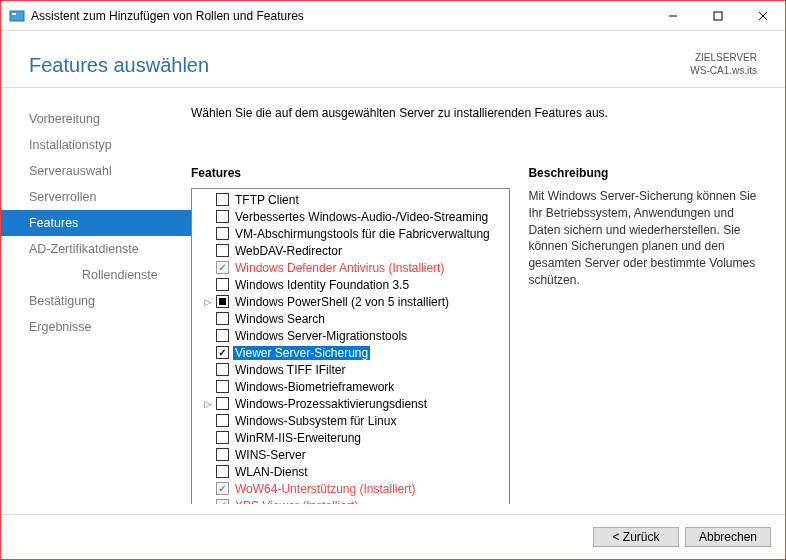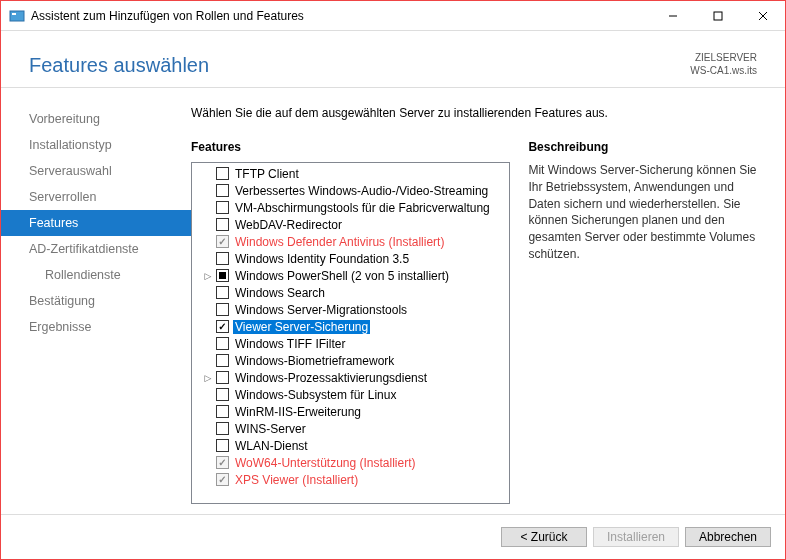--- a/index.html
+++ b/index.html
@@ -10,22 +10,22 @@
 .titlebar .title { flex: 1; font-size: 12px; }
 .winbtn { width: 45px; height: 29px; display: flex; align-items: center; justify-content: center; }
 .winbtn svg { width: 10px; height: 10px; }
 .header-area { padding: 20px 28px 10px 28px; display: flex; justify-content: space-between; align-items: flex-end; border-bottom: 1px solid #ddd; }
 .page-title { font-size: 20px; color: #2f6fb0; font-weight: 400; }
 .target-server { text-align: right; font-size: 10px; color: #555; line-height: 1.3; }
 .body-area { flex: 1; display: flex; overflow: hidden; }
 .sidebar { width: 190px; padding: 18px 0 0 0; }
 .sidebar-item { padding: 6px 0 6px 28px; font-size: 12.5px; color: #777; cursor: pointer; }
 .sidebar-item.active { background: #1979ca; color: #fff; }
-.sidebar-item.sub { padding-left: 44px; }
-.main { flex: 1; padding: 18px 20px 10px 0; display: flex; gap: 6px; overflow: hidden; flex-direction: column; }
+.sidebar-item.sub { padding-left: 44px; margin-left: 37px; }
+.main { flex: 1; padding: 18px 20px 10px 0; display: flex; gap: 32px; overflow: hidden; flex-direction: column; }
 .instruction { margin-bottom: 14px; font-size: 12px; }
 .cols { display: flex; gap: 18px; flex: 1; overflow: hidden; }
 .features-col { flex: 1.35; display: flex; flex-direction: column; overflow: hidden; }
 .desc-col { flex: 1; }
 .section-label { font-weight: 600; font-size: 12px; margin-bottom: 8px; }
 .listbox { flex: 1; border: 1px solid #828790; background: #fff; position: relative; display: flex; flex-direction: column; }
 .listbox-items { flex: 1; overflow-y: auto; overflow-x: hidden; padding: 2px 0; }
 .feature-row { display: flex; align-items: center; padding: 0 4px 0 10px; height: 17px; font-size: 12px; white-space: nowrap; }
 .expander { width: 12px; display: inline-flex; justify-content: center; color: #666; font-size: 9px; }
 .checkbox { width: 13px; height: 13px; border: 1px solid #333; margin: 0 4px 0 2px; display: inline-flex; align-items: center; justify-content: center; background: #fff; flex-shrink: 0; }
@@ -208,17 +208,16 @@
         <div class="desc-col">
           <div class="section-label">Beschreibung</div>
           <div class="desc-text">Mit Windows Server-Sicherung können Sie Ihr Betriebssystem, Anwendungen und Daten sichern und wiederherstellen. Sie können Sicherungen planen und den gesamten Server oder bestimmte Volumes schützen.</div>
         </div>
       </div>
     </div>
   </div>
 
   <div class="footer">
     <button>&lt; Zurück</button>
-    <button disabled="">Installieren</button>
     <button>Abbrechen</button>
   </div>
 
 </div>
 
 </body></html>

